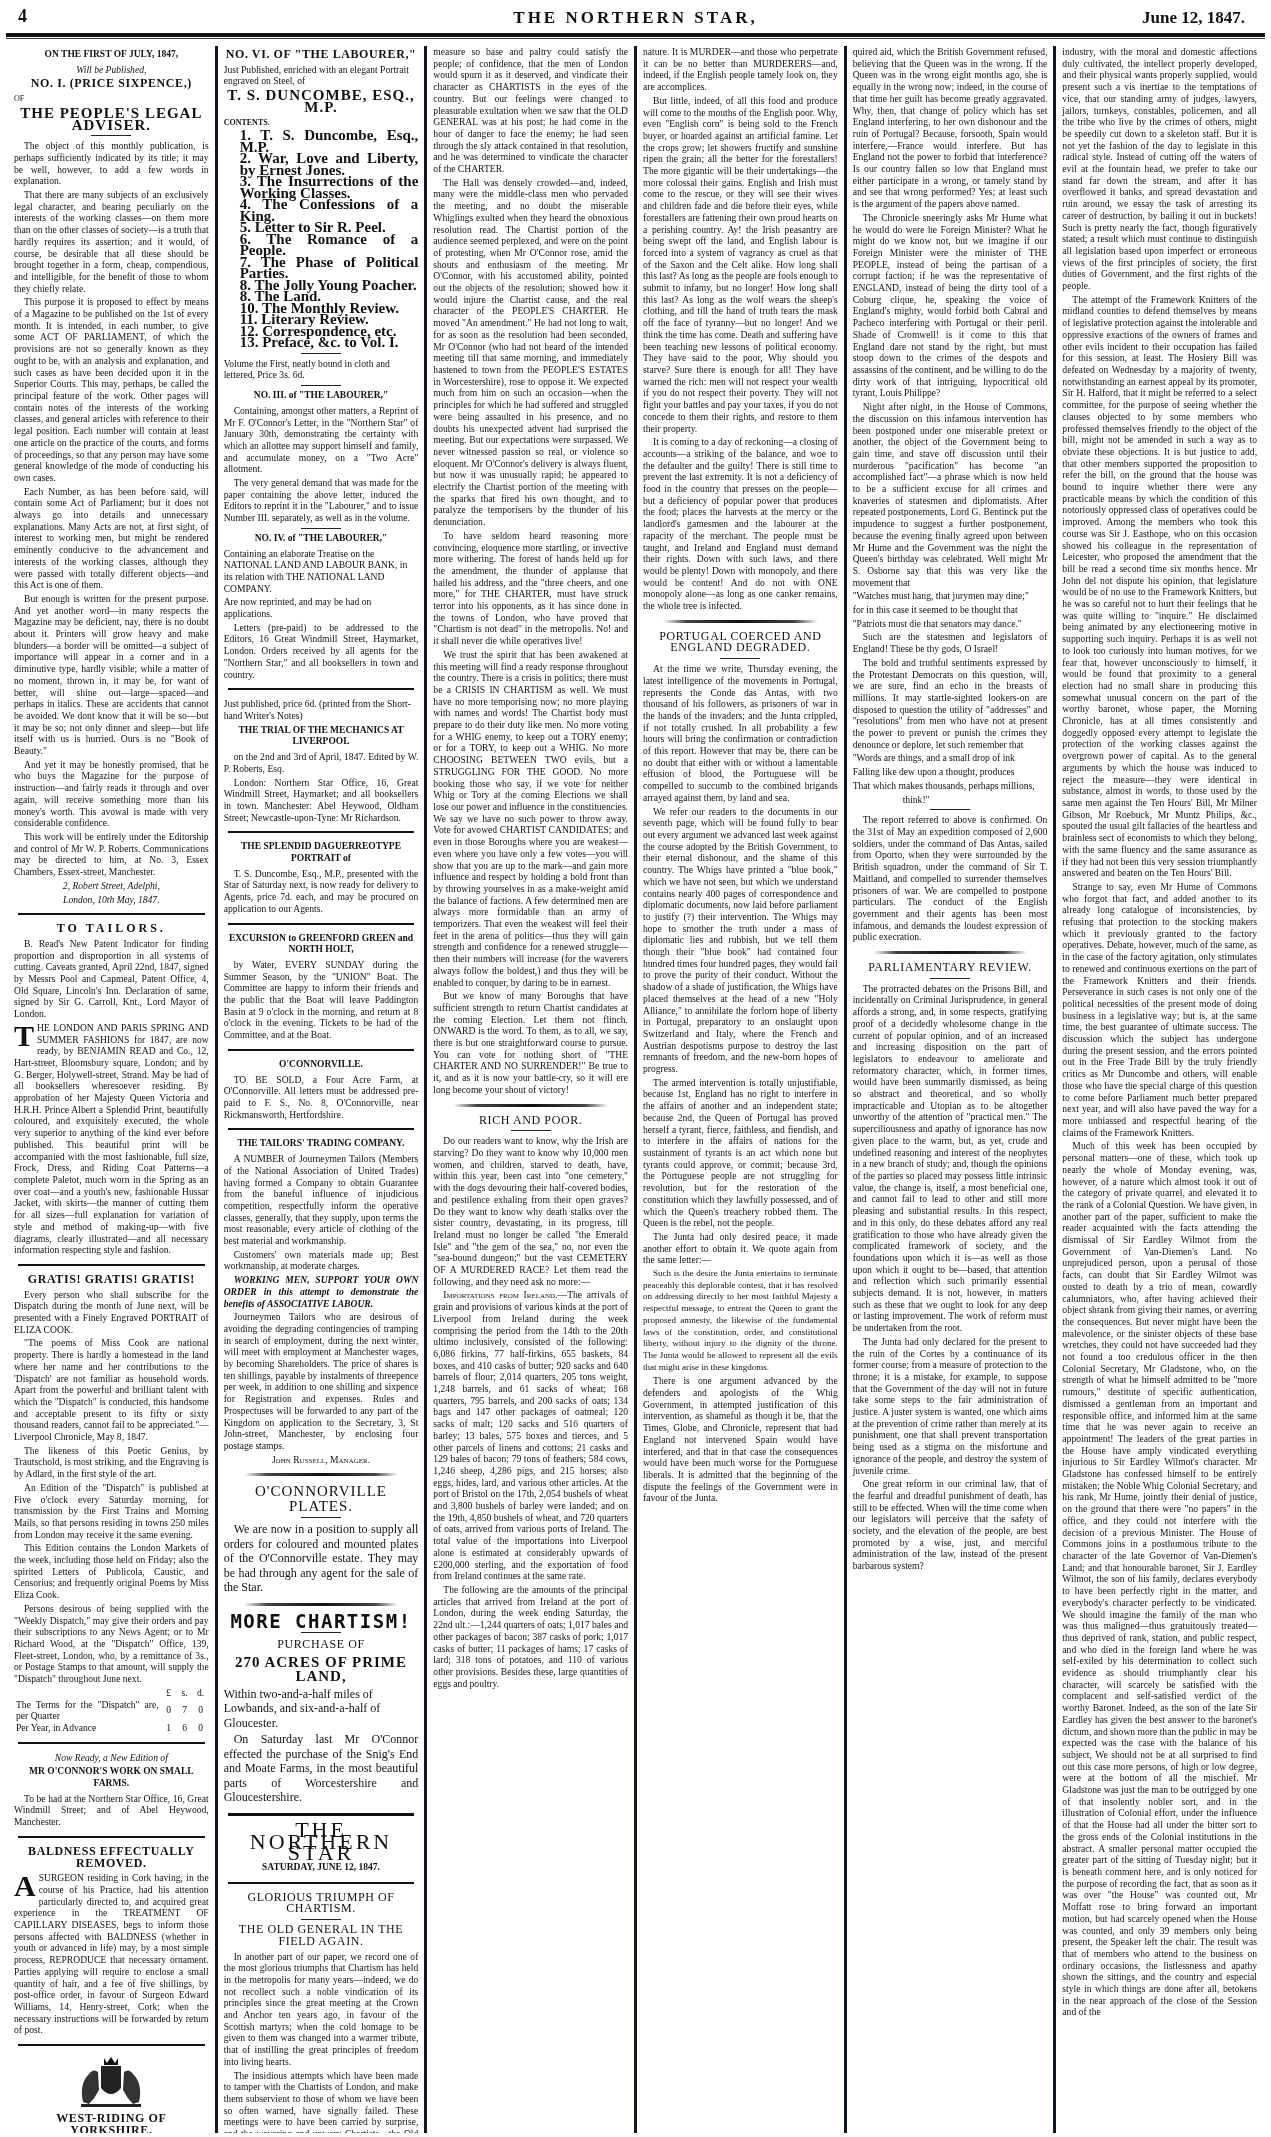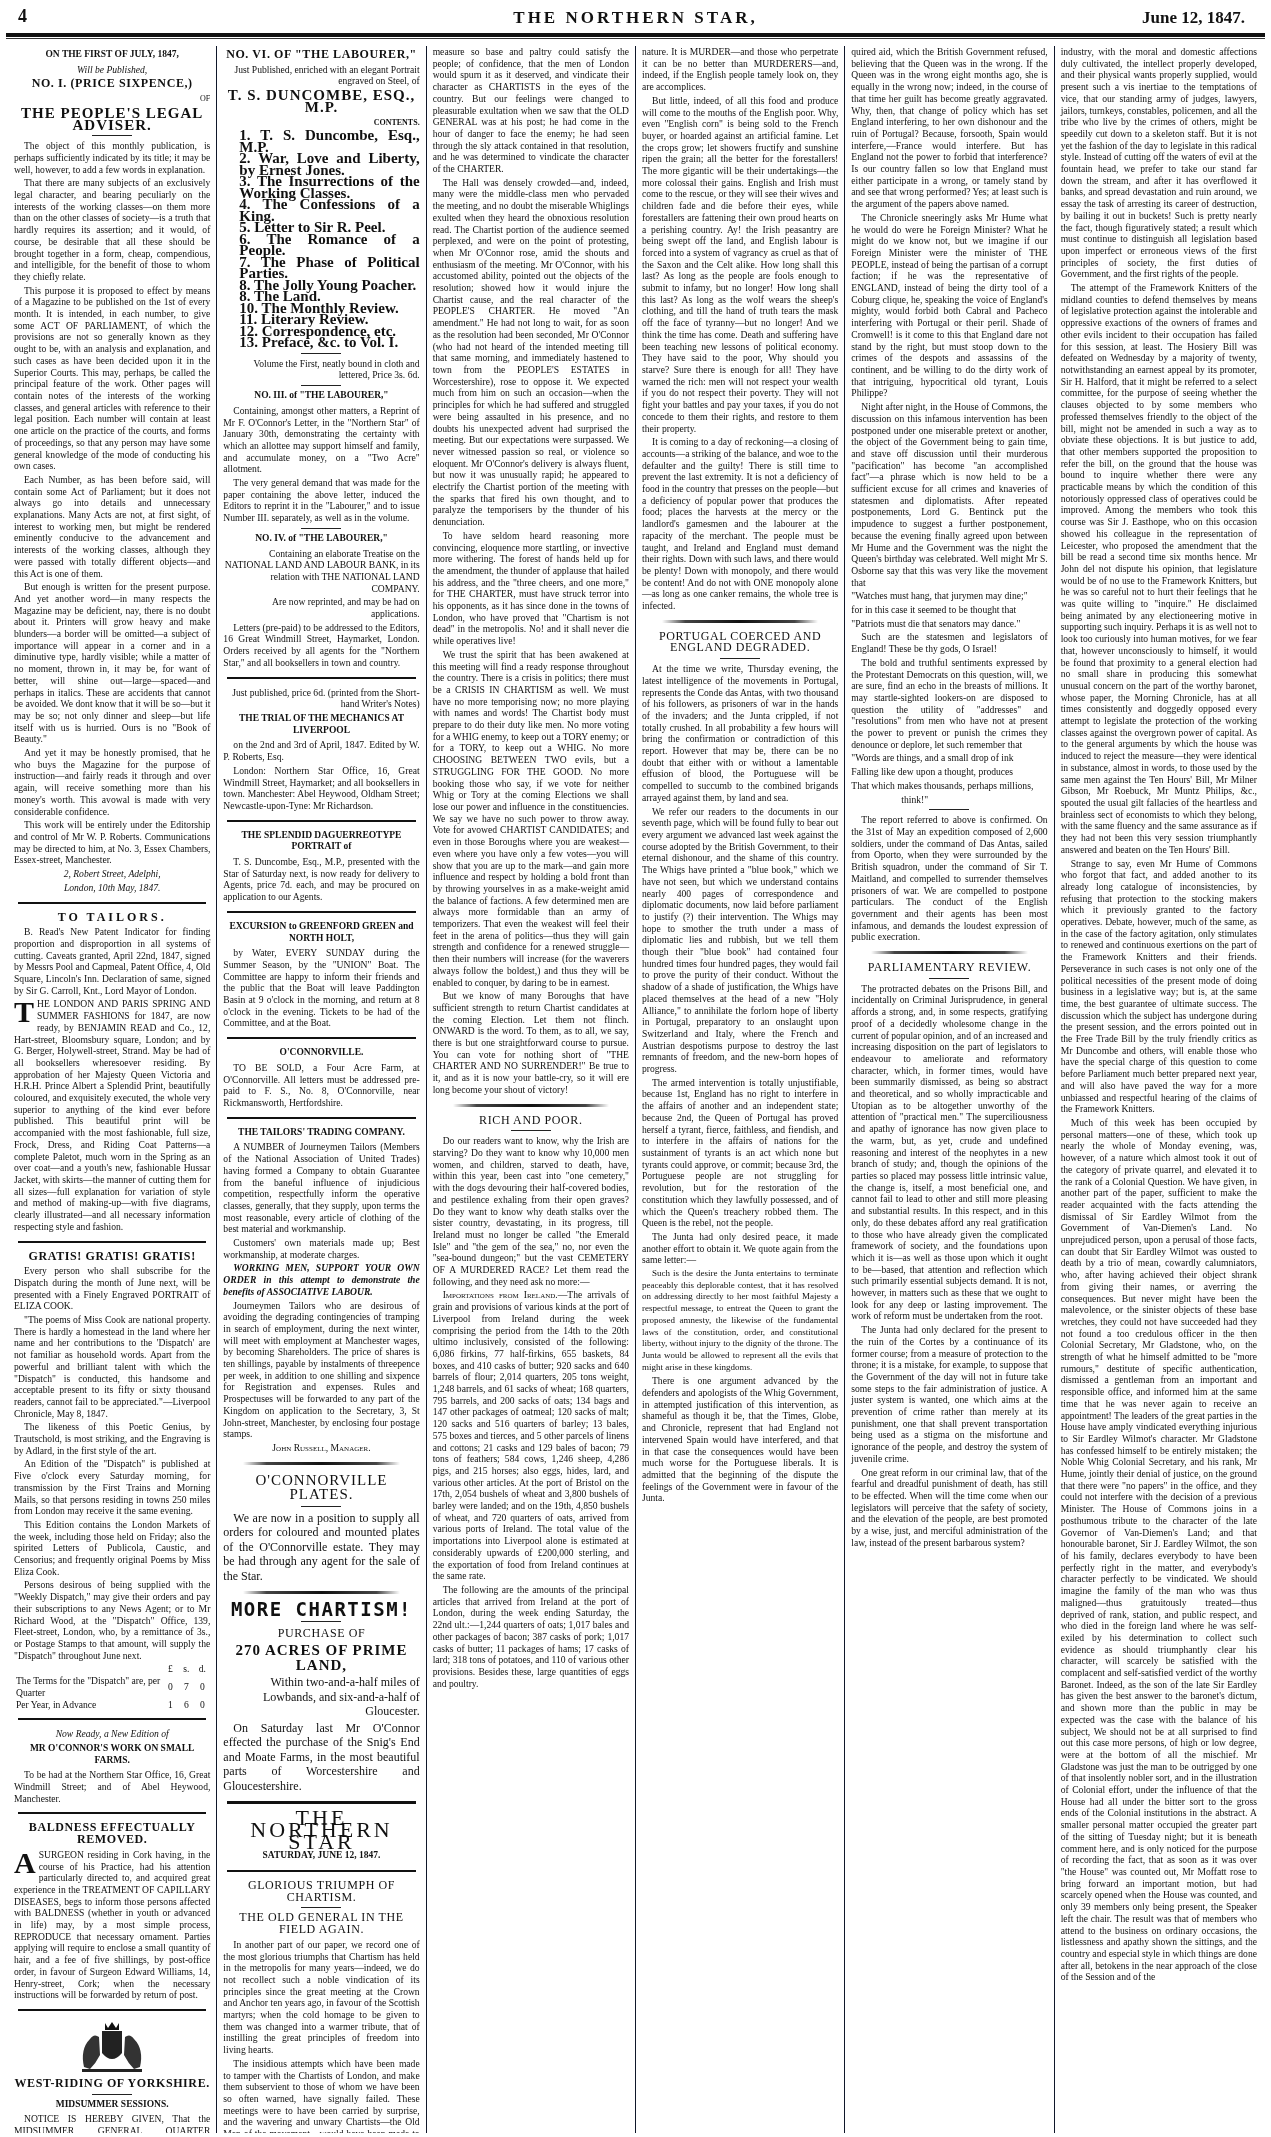--- a/index.html
+++ b/index.html
@@ -7,31 +7,31 @@
          font-family:"Liberation Serif","DejaVu Serif",serif; }
   .masthead { position:absolute; left:0; top:0; width:1271px; height:40px; }
   .pagenum { position:absolute; left:18px; top:6px; font-size:18px; font-weight:bold; }
   .paper-title { position:absolute; left:0; width:1271px; top:8px; text-align:center; font-size:17px;
                  font-weight:bold; letter-spacing:3px; font-family:"Liberation Serif",serif; }
   .paper-date { position:absolute; right:26px; top:8px; font-size:17px; font-weight:bold; }
   .rule-top { position:absolute; left:6px; right:6px; top:33px; height:4px; background:#111; }
   .rule-top2 { position:absolute; left:6px; right:6px; top:38px; height:1px; background:#333; }
 
   .cols { position:absolute; top:46px; left:8px; right:8px; bottom:4px; display:flex; }
-  .col { flex:1 1 0; padding:0 6px; border-right:1px solid #0f172a; overflow:hidden;
+  .col { flex:1 1 0; padding:0 6px; border-right:3px solid #0f172a; overflow:hidden;
          font-size:9.6px; line-height:11.7px; text-align:justify; }
   .col:last-child { border-right:none; }
   .col p { margin:0 0 2px 0; text-indent:10px; }
   .hd { text-align:center; font-weight:bold; text-indent:0 !important; margin:3px 0 !important; }
   .hd-sm { font-size:9.5px; }
   .hd-md { font-size:12px; letter-spacing:0.6px; }
   .hd-lg { font-size:15px; letter-spacing:1px; }
   .hd-xl { font-size:19px; letter-spacing:1.5px; }
   .ital { font-style:italic; text-align:center; text-indent:0 !important; }
-  .center { text-align:right; text-indent:0 !important; }
+  .center { text-align:left; text-indent:0 !important; }
   .dash { width:40px; height:1px; background:#222; margin:4px auto; }
   .divider { height:2px; background:#111; margin:8px 4px; }
   .divider-orn { height:3px; margin:8px 20px;
      background:linear-gradient(90deg,transparent 0,#444 15%,#111 50%,#444 85%,transparent 100%); }
   .contents { margin:2px 0 4px 16px; padding:0; list-style:none; font-weight:bold; font-size:15px; }
   .contents li { line-height:11.5px; }
   .terms { width:100%; border-collapse:collapse; font-size:9.6px; }
   .terms td { padding:0 2px; }
   .terms td.n { width:12px; text-align:center; }
   .crest { display:block; margin:6px auto 2px; width:80px; height:56px; }

